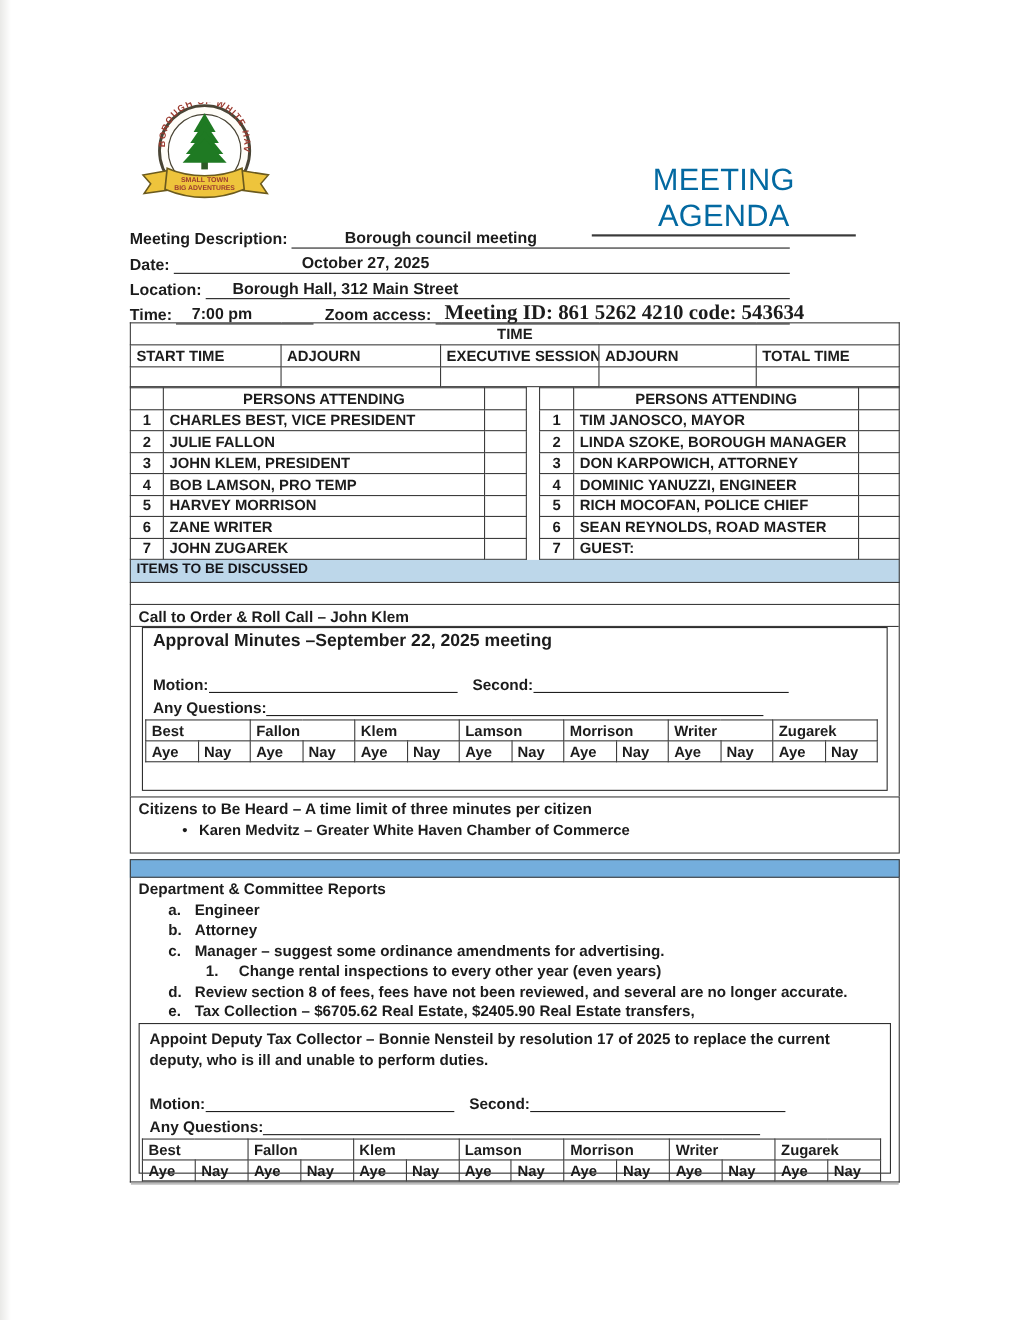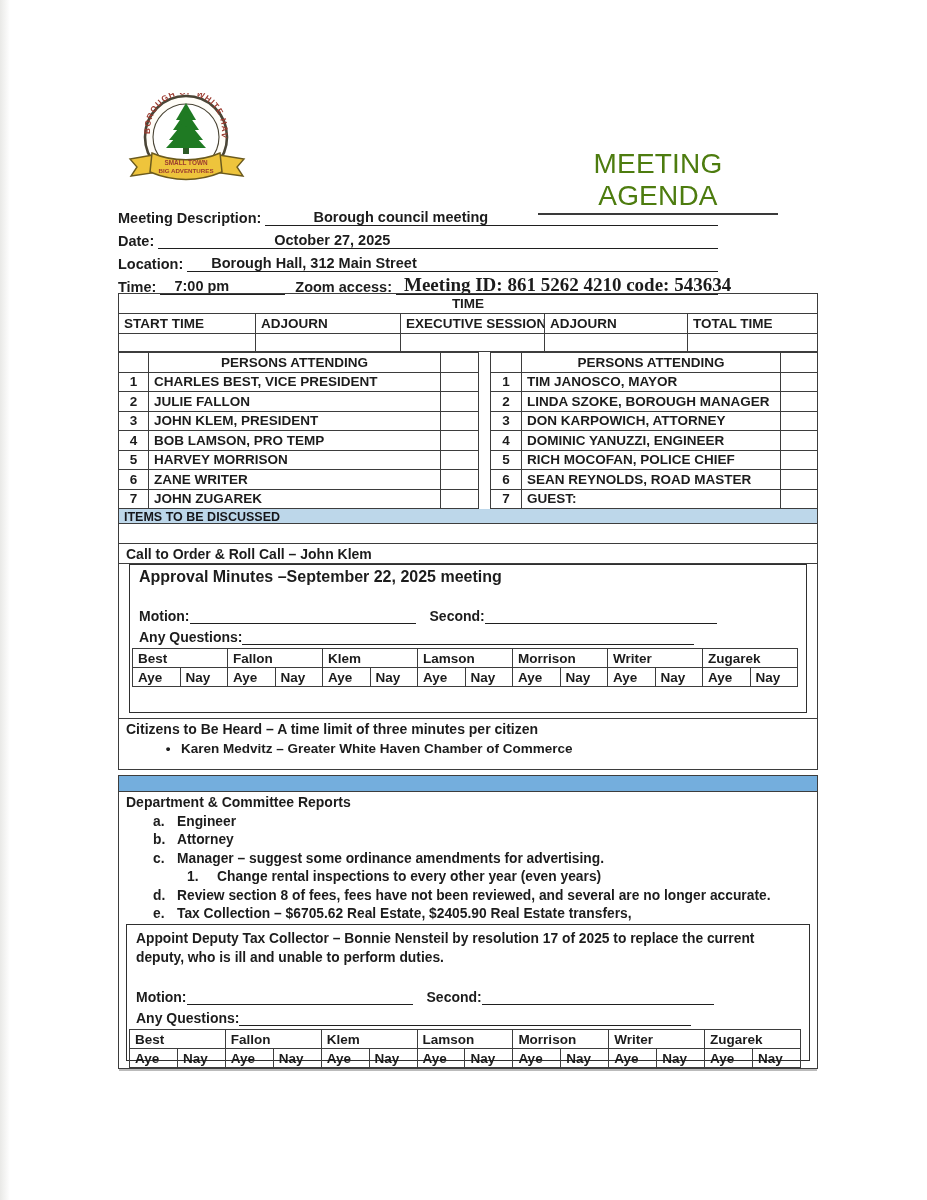--- a/index.html
+++ b/index.html
@@ -9,21 +9,21 @@
     position: relative; width: 927px; height: 1200px; background:#fff; overflow:hidden;
   }
   .scan-edge {
     position:absolute; left:0; top:0; width:10px; height:100%;
     background: linear-gradient(to right, #e9e9e7, #ffffff); 
   }
   
   .logo { position:absolute; left:120px; top:93px; width:136px; height:102px; }
   .doc-title {
     position:absolute; left:538px; top:148px; width:240px;
-    font-size:28px; font-weight:400; color:#4d7c0f; letter-spacing:0.2px;
+    font-size:28px; font-weight:400; color:#0369a1; letter-spacing:0.2px;
     border-bottom:2.5px solid #3a3a3a; padding-bottom:1px; text-align:center;
     font-stretch: condensed;
   }
   
   .meta { position:absolute; left:118px; top:203px; width:600px; }
   .meta-row { display:flex; align-items:flex-end; height:23px; font-size:14.5px; font-weight:bold; }
   .meta-row .lbl { white-space:nowrap; padding-right:4px; }
   .blank { border-bottom:1.6px solid #1f1f1f; display:flex; align-items:flex-end; min-height:17px; }
   .blank.grow { flex:1; }
   .serif-val {
@@ -34,21 +34,21 @@
   .main { position:absolute; left:118px; top:293px; width:700px; }
   table { border-collapse:collapse; table-layout:fixed; width:100%; }
   td { border:1.3px solid #3d3d3d; font-size:13.5px; font-weight:bold; padding:0 5px; overflow:hidden; white-space:nowrap; }
   .ctr { text-align:center; }
   .timetbl td { height:20px; }
   .timetbl tr.emptyrow td { height:18px; }
   .persons td { height:19.5px; }
   .persons td.gap { border:none; }
   .persons td.num { text-align:center; padding:0 2px; }
   .items-bar {
-    height:15px; background:#bdd7ea; border:1.3px solid #3d3d3d; border-top:none;
+    height:21px; background:#bdd7ea; border:1.3px solid #3d3d3d; border-top:none;
     font-size:12.5px; font-weight:bold; padding:1px 5px; color:#15151a;
   }
   .empty-row { height:19px; border-left:1.3px solid #3d3d3d; border-right:1.3px solid #3d3d3d; }
   .call-section {
     height:175px; border:1.3px solid #3d3d3d; border-bottom:none;
   }
   .sec-title { font-size:14px; font-weight:bold; padding:2px 7px; height:20px; }
   .inner-box { margin:0 10px; border:1.5px solid #2f2f2f; height:149px; }
   .inner-line { font-size:16px; font-weight:bold; padding:3px 9px; }
   .form-row { display:flex; align-items:flex-end; font-size:14px; font-weight:bold; padding:0 9px; height:21px; }

